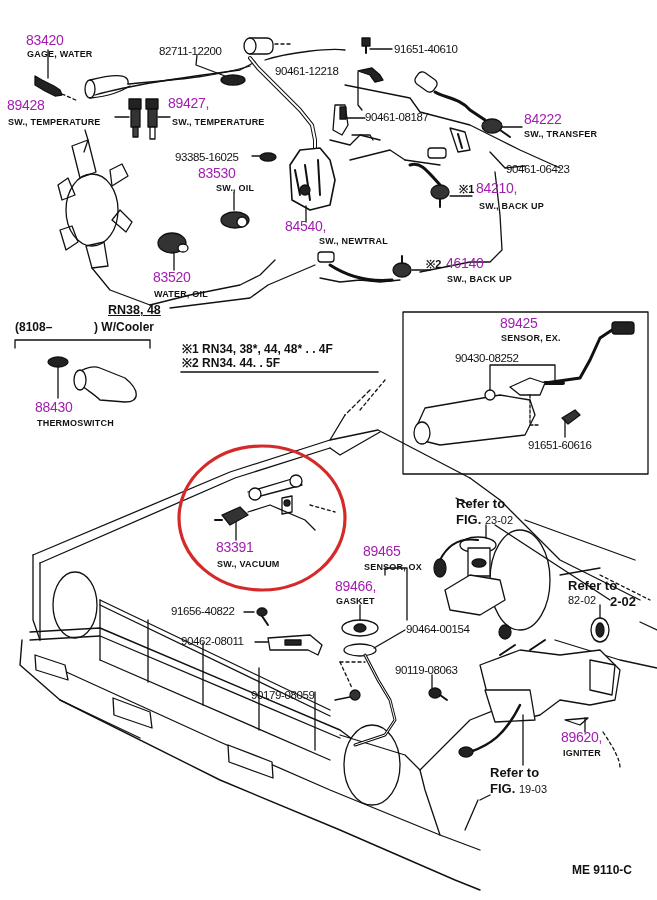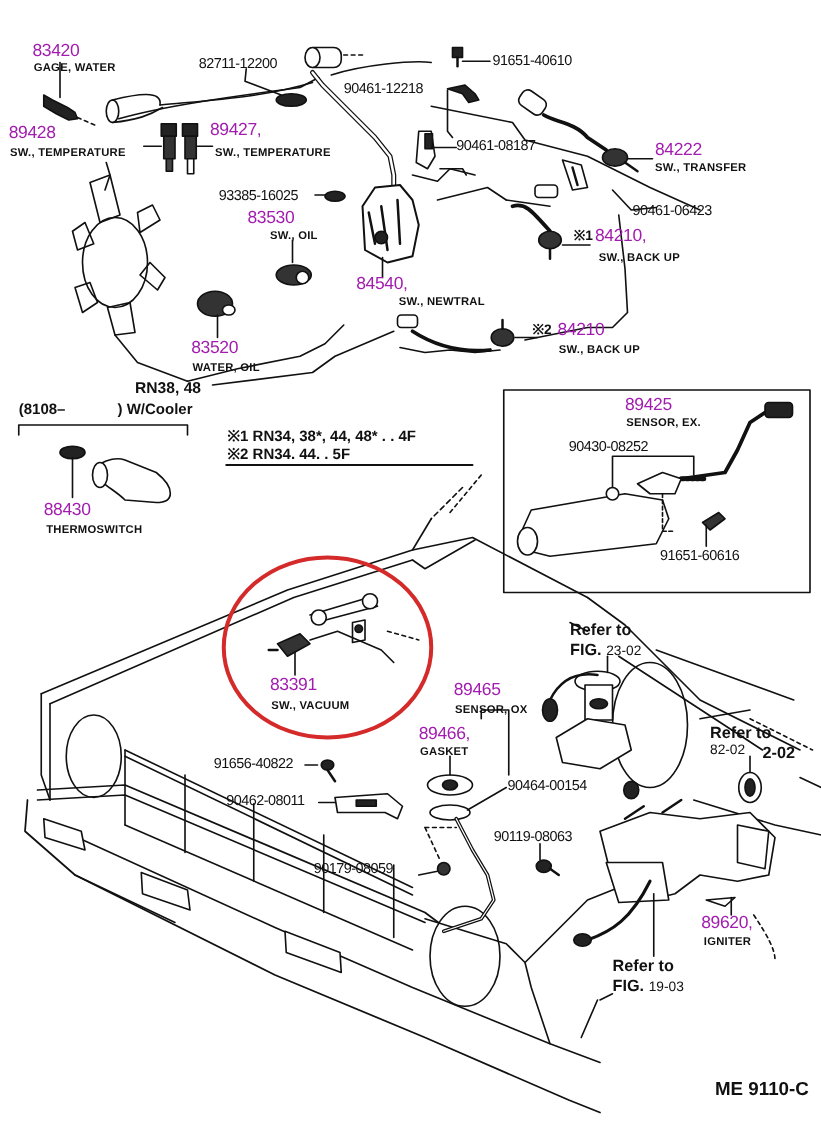--- a/index.html
+++ b/index.html
@@ -336,24 +336,24 @@
 <div class="lbl num" style="left:476px;top:181px;">84210,</div>
 <div class="lbl nm" style="left:479px;top:202px;">SW., BACK UP</div>
 
 <div class="lbl num" style="left:285px;top:219px;">84540,</div>
 <div class="lbl nm" style="left:286px;top:237px;padding-left:33px;">SW., NEWTRAL</div>
 
 <div class="lbl num" style="left:153px;top:270px;">83520</div>
 <div class="lbl nm" style="left:154px;top:290px;">WATER, OIL</div>
 
 <div class="lbl note" style="left:426px;top:259px;font-size:11px;">※2</div>
-<div class="lbl num" style="left:446px;top:256px;">84210</div>
+<div class="lbl num" style="left:446px;top:256px;">46140</div>
 <div class="lbl nm" style="left:447px;top:275px;">SW., BACK UP</div>
 
-<div class="lbl bold" style="left:108px;top:304px;">RN38, 48</div>
+<div class="lbl bold" style="left:108px;top:304px;text-decoration:underline;">RN38, 48</div>
 
 <div class="lbl bold" style="left:15px;top:321px;font-size:12px;">(8108–</div>
 <div class="lbl bold" style="left:94px;top:321px;font-size:12px;">) W/Cooler</div>
 
 <div class="lbl note" style="left:182px;top:343px;">
   <span>※1</span>
   <span>RN34, 38*, 44, 48* . . 4F</span>
 </div>
 <div class="lbl note" style="left:182px;top:357px;">
   <span>※2</span>
@@ -399,13 +399,13 @@
 
 <div class="lbl num" style="left:561px;top:730px;">89620,</div>
 <div class="lbl nm" style="left:563px;top:749px;">IGNITER</div>
 
 <div class="lbl ref" style="left:490px;top:766px;">Refer to</div>
 <div class="lbl ref" style="left:490px;top:782px;">
   <span>FIG.</span>
   <span class="refnum">19-03</span>
 </div>
 
-<div class="lbl bold" style="left:572px;top:864px;font-size:15px;">ME 9110-C</div>
+<div class="lbl bold" style="left:572px;top:864px;font-size:12px;">ME 9110-C</div>
 
 </body></html>

